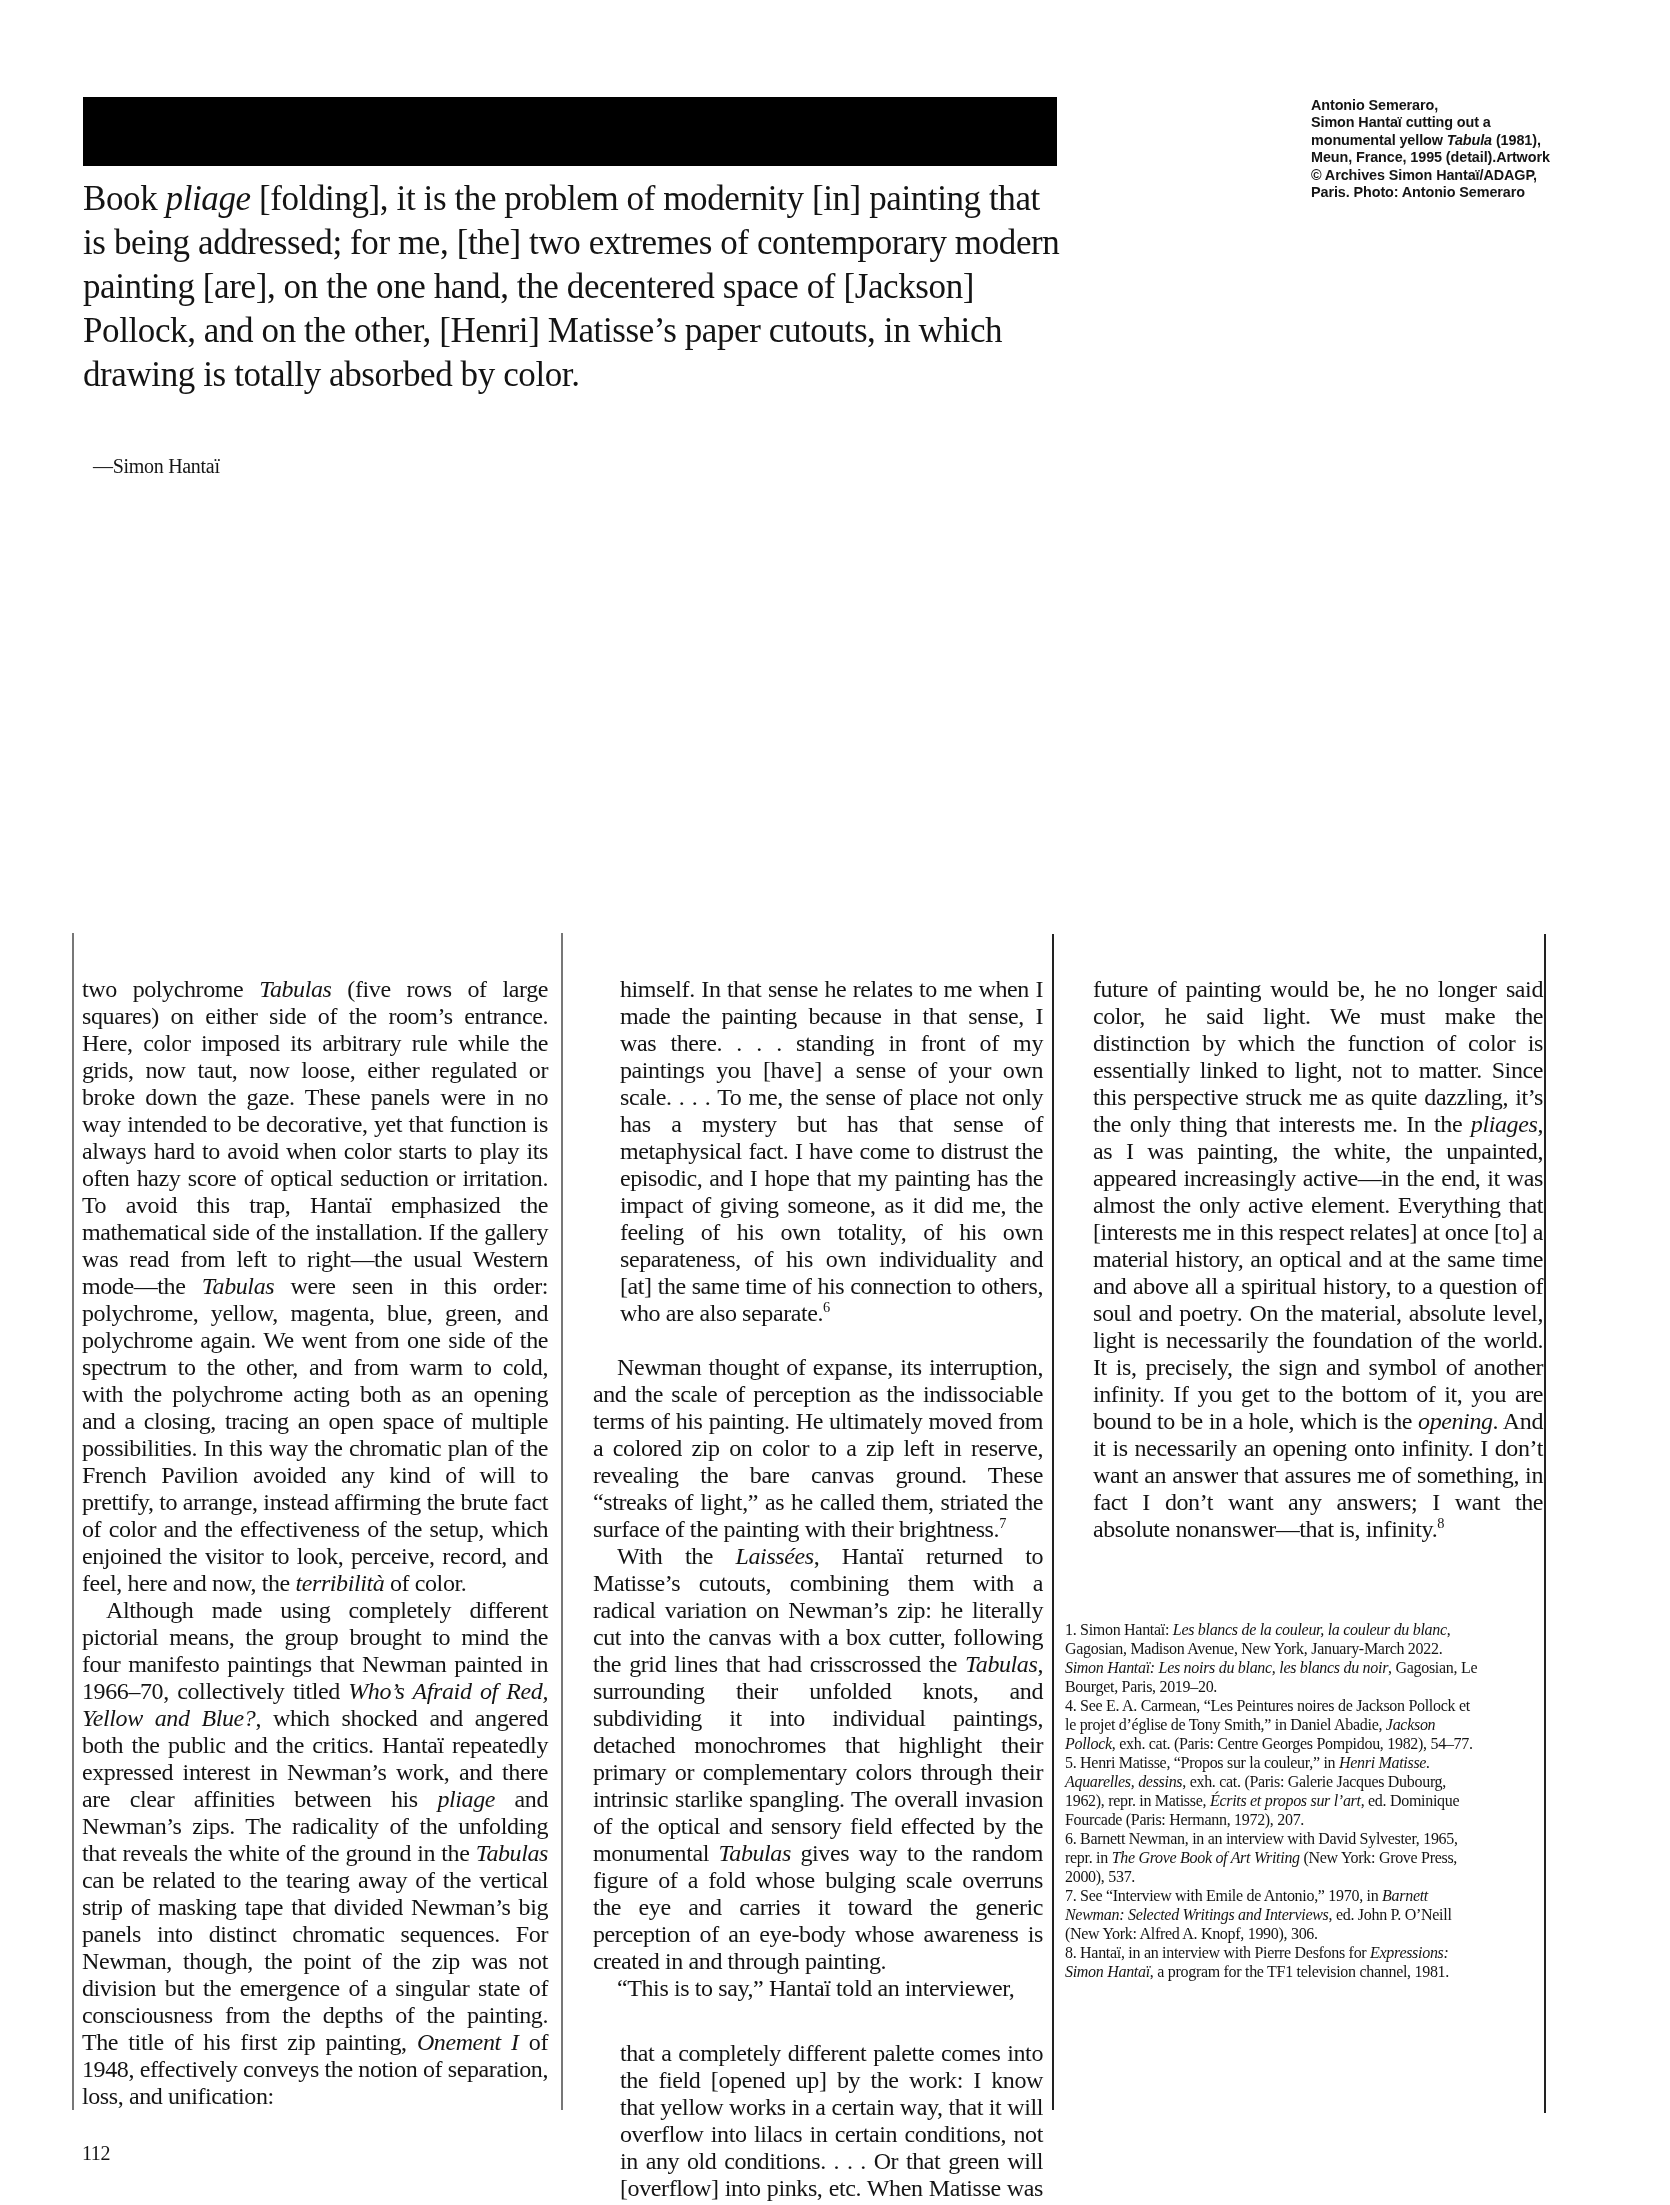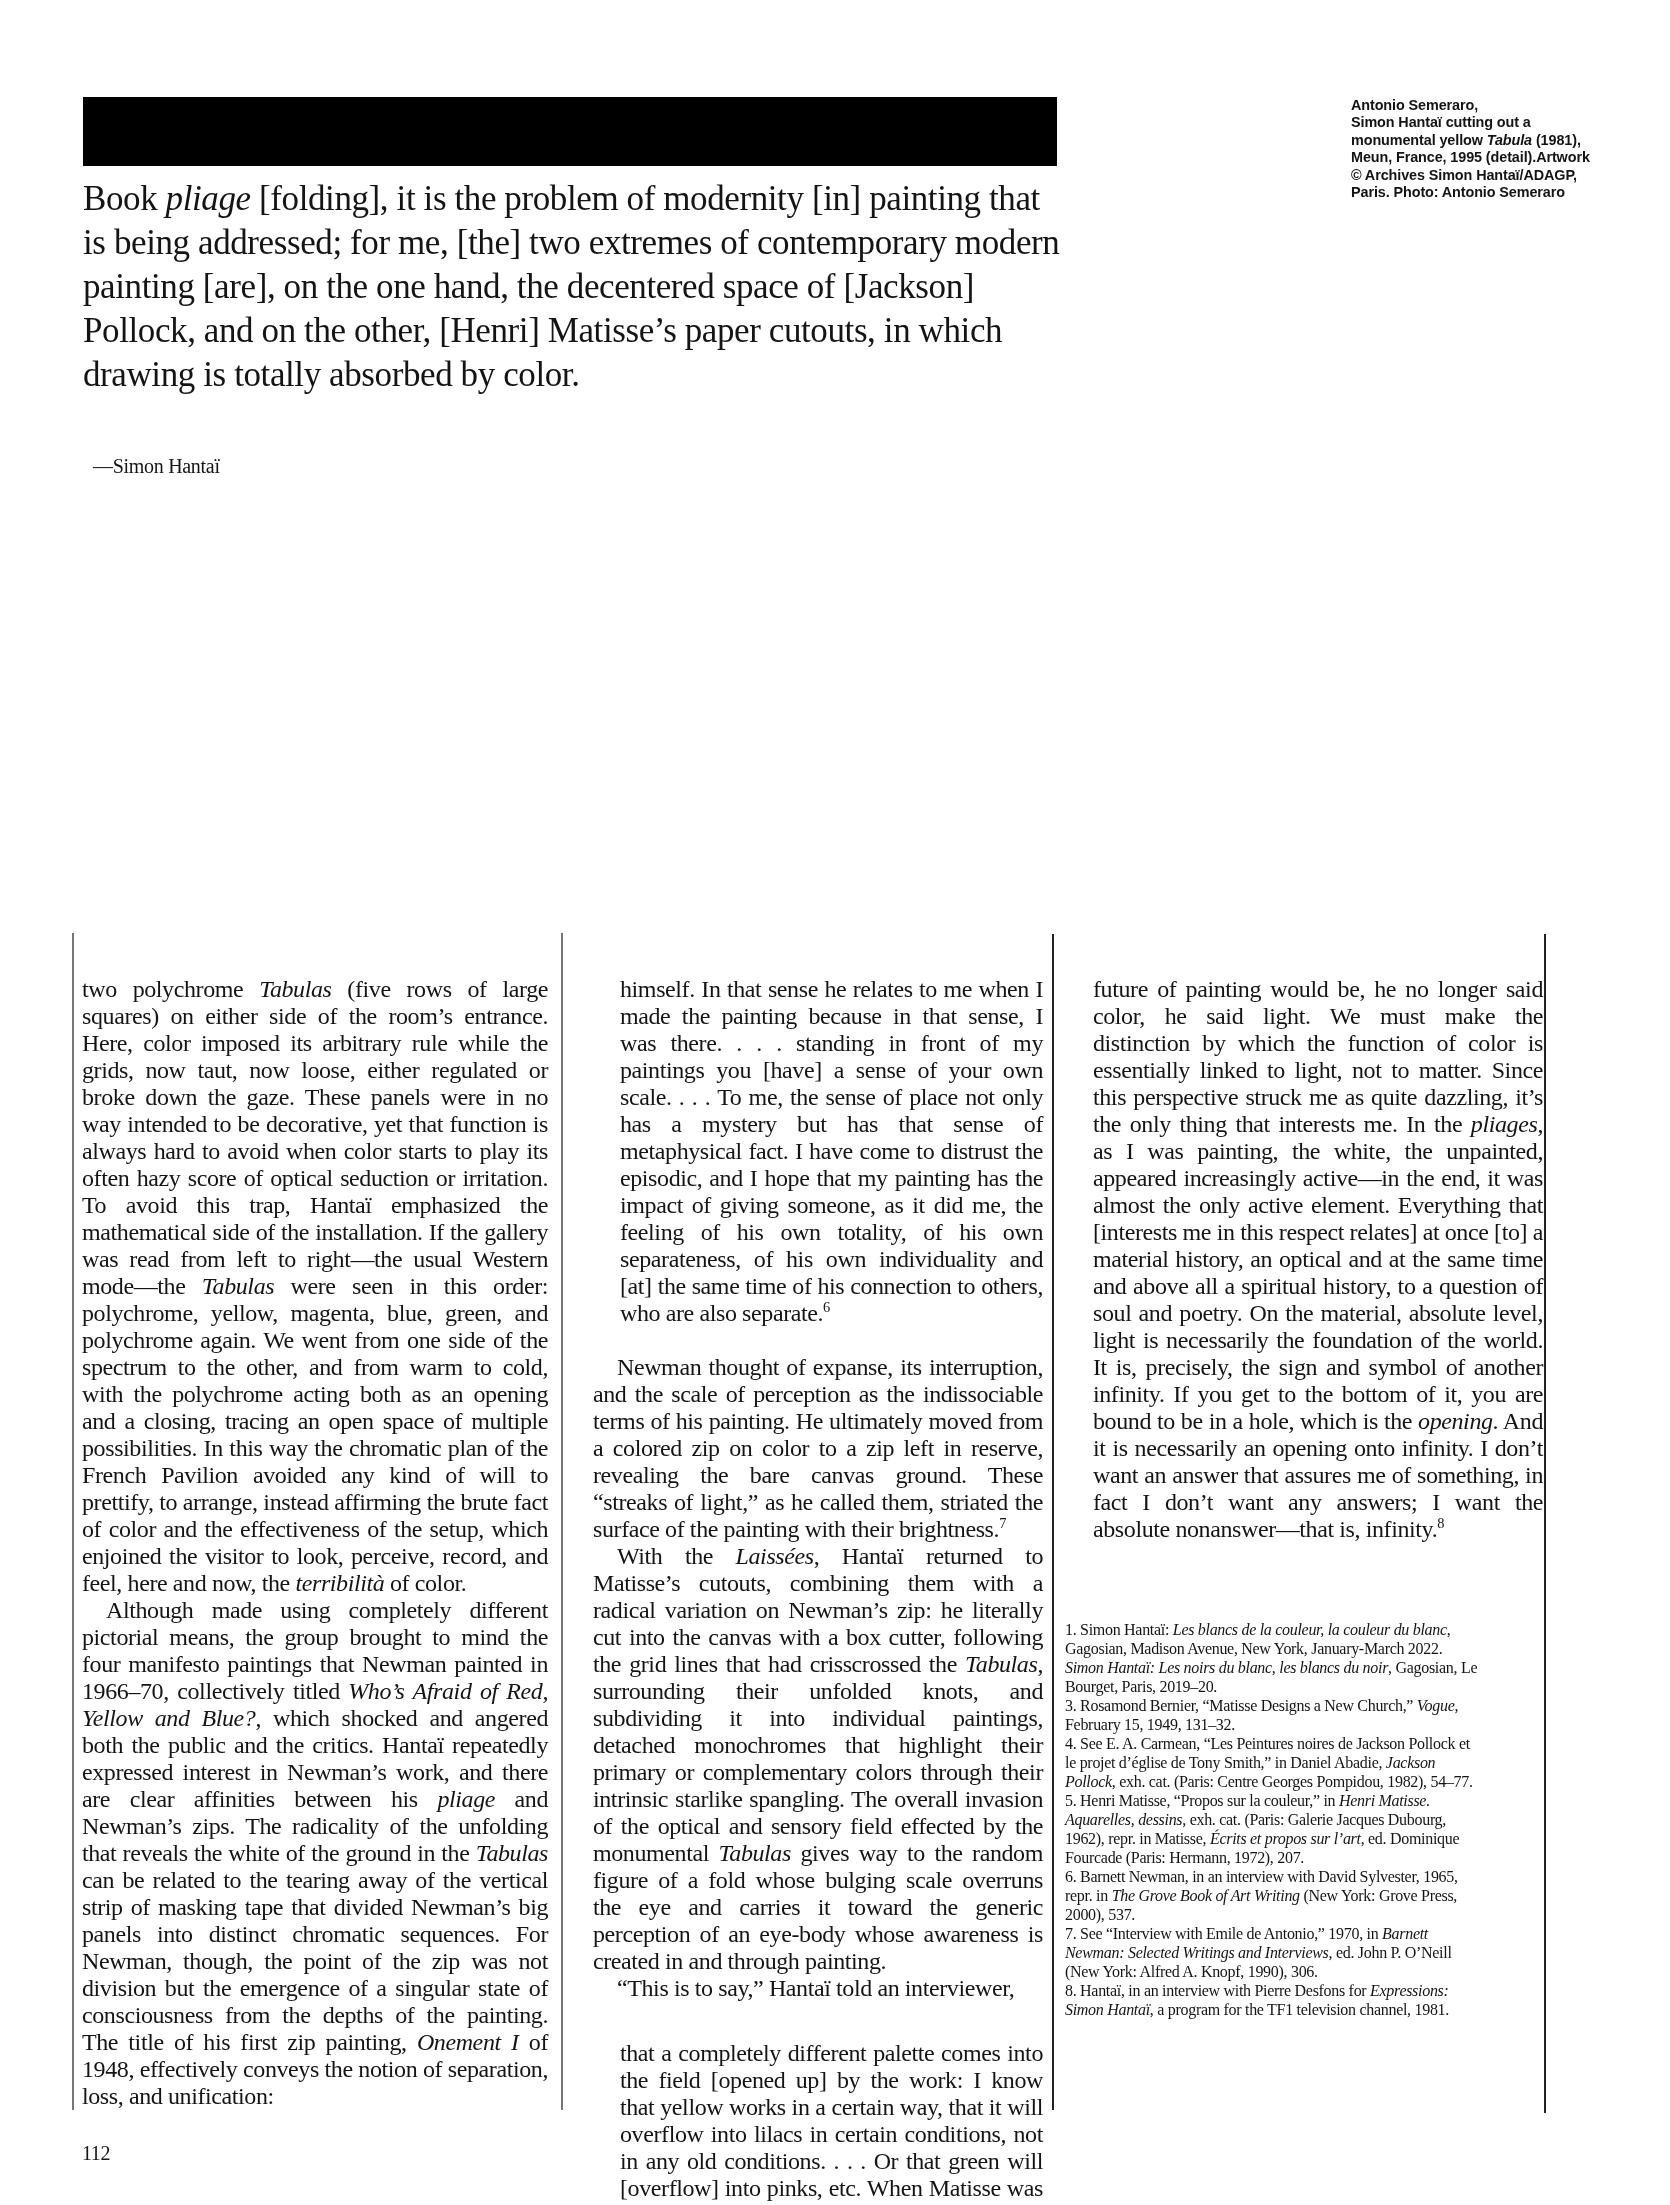--- a/index.html
+++ b/index.html
@@ -17,21 +17,21 @@
       font-family: "Liberation Serif", serif;
     }
     .epigraph p { margin: 0; }
     .attribution {
       position: absolute; left: 93px; top: 455px;
       font-size: 20px; letter-spacing: -0.3px;
     }
     .caption {
       position: absolute; left: 1311px; top: 97px; width: 244px;
       font-family: "Liberation Sans", "DejaVu Sans", sans-serif;
-      font-weight: bold; font-size: 14.4px; line-height: 17.4px; letter-spacing: -0.1px; margin-left: 40px;
+      font-weight: bold; font-size: 14.4px; line-height: 17.4px; letter-spacing: -0.1px;
     }
     .col {
       position: absolute; top: 976px;
       font-size: 24px; line-height: 27px; letter-spacing: -0.4px;
       text-align: justify;
     }
     .col p { margin: 0; }
     .col .indent { text-indent: 24px; }
     .col .block { padding-left: 27px; }
     .col-left { left: 82px; width: 466px; }
@@ -88,21 +88,20 @@
   <div class="gap-48"></div>
   <p class="block">that a completely different palette comes into the field [opened up] by the work: I know that yellow works in a certain way, that it will overflow into lilacs in certain conditions, not in any old conditions. . . . Or that green will [overflow] into pinks, etc. When Matisse was asked what the</p>
 </div>
 
 <div class="col col-right">
   <p><span>future of painting would be, he no longer said color, he said light. We must make the distinction by which the function of color is essentially linked to light, not to matter. Since this perspective struck me as quite dazzling, it’s the only thing that interests me. In the </span><i>pliages</i><span>, as I was painting, the white, the unpainted, appeared increasingly active—in the end, it was almost the only active element. Everything that [interests me in this respect relates] at once [to] a material history, an optical and at the same time and above all a spiritual history, to a question of soul and poetry. On the material, absolute level, light is necessarily the foundation of the world. It is, precisely, the sign and symbol of another infinity. If you get to the bottom of it, you are bound to be in a hole, which is the </span><i>opening</i><span>. And it is necessarily an opening onto infinity. I don’t want an answer that assures me of something, in fact I don’t want any answers; I want the absolute nonanswer—that is, infinity.</span><sup>8</sup></p>
 </div>
 
 <div class="notes">
   <p><span>1. </span><span>Simon Hantaï: </span><i>Les blancs de la couleur, la couleur du blanc</i><span>, Gagosian, Madison Avenue, New York, January-March 2022. </span><i>Simon Hantaï: Les noirs du blanc, les blancs du noir</i><span>, Gagosian, Le Bourget, Paris, 2019–20.</span></p>
-  <p><span>3. </span><span>Rosamond Bernier, “Matisse Designs a New Church,” </span><i>Vogue</i><span>, February 15, 1949, 131–32.</span></p>
   <p><span>4. </span><span>See E. A. Carmean, “Les Peintures noires de Jackson Pollock et le projet d’église de Tony  Smith,” in Daniel Abadie, </span><i>Jackson Pollock</i><span>, exh. cat. (Paris: Centre Georges Pompidou, 1982), 54–77.</span></p>
   <p><span>5. </span><span>Henri Matisse, “Propos sur la couleur,” in </span><i>Henri Matisse. Aquarelles, dessins</i><span>, exh. cat. (Paris: Galerie Jacques Dubourg, 1962), repr. in Matisse, </span><i>Écrits et propos sur l’art</i><span>, ed. Dominique Fourcade (Paris: Hermann, 1972), 207.</span></p>
   <p><span>6. </span><span>Barnett Newman, in an interview with David Sylvester, 1965, repr. in </span><i>The Grove Book of Art Writing</i><span> (New York: Grove Press, 2000), 537.</span></p>
   <p><span>7. </span><span>See “Interview with Emile de Antonio,” 1970, in </span><i>Barnett Newman: Selected Writings and Interviews</i><span>, ed. John P. O’Neill (New York: Alfred A. Knopf, 1990), 306.</span></p>
   <p><span>8. </span><span>Hantaï, in an interview with Pierre Desfons for </span><i>Expressions: Simon Hantaï</i><span>, a program for the TF1 television channel, 1981.</span></p>
 </div>
 
 <div class="page-number">112</div>
 
 

